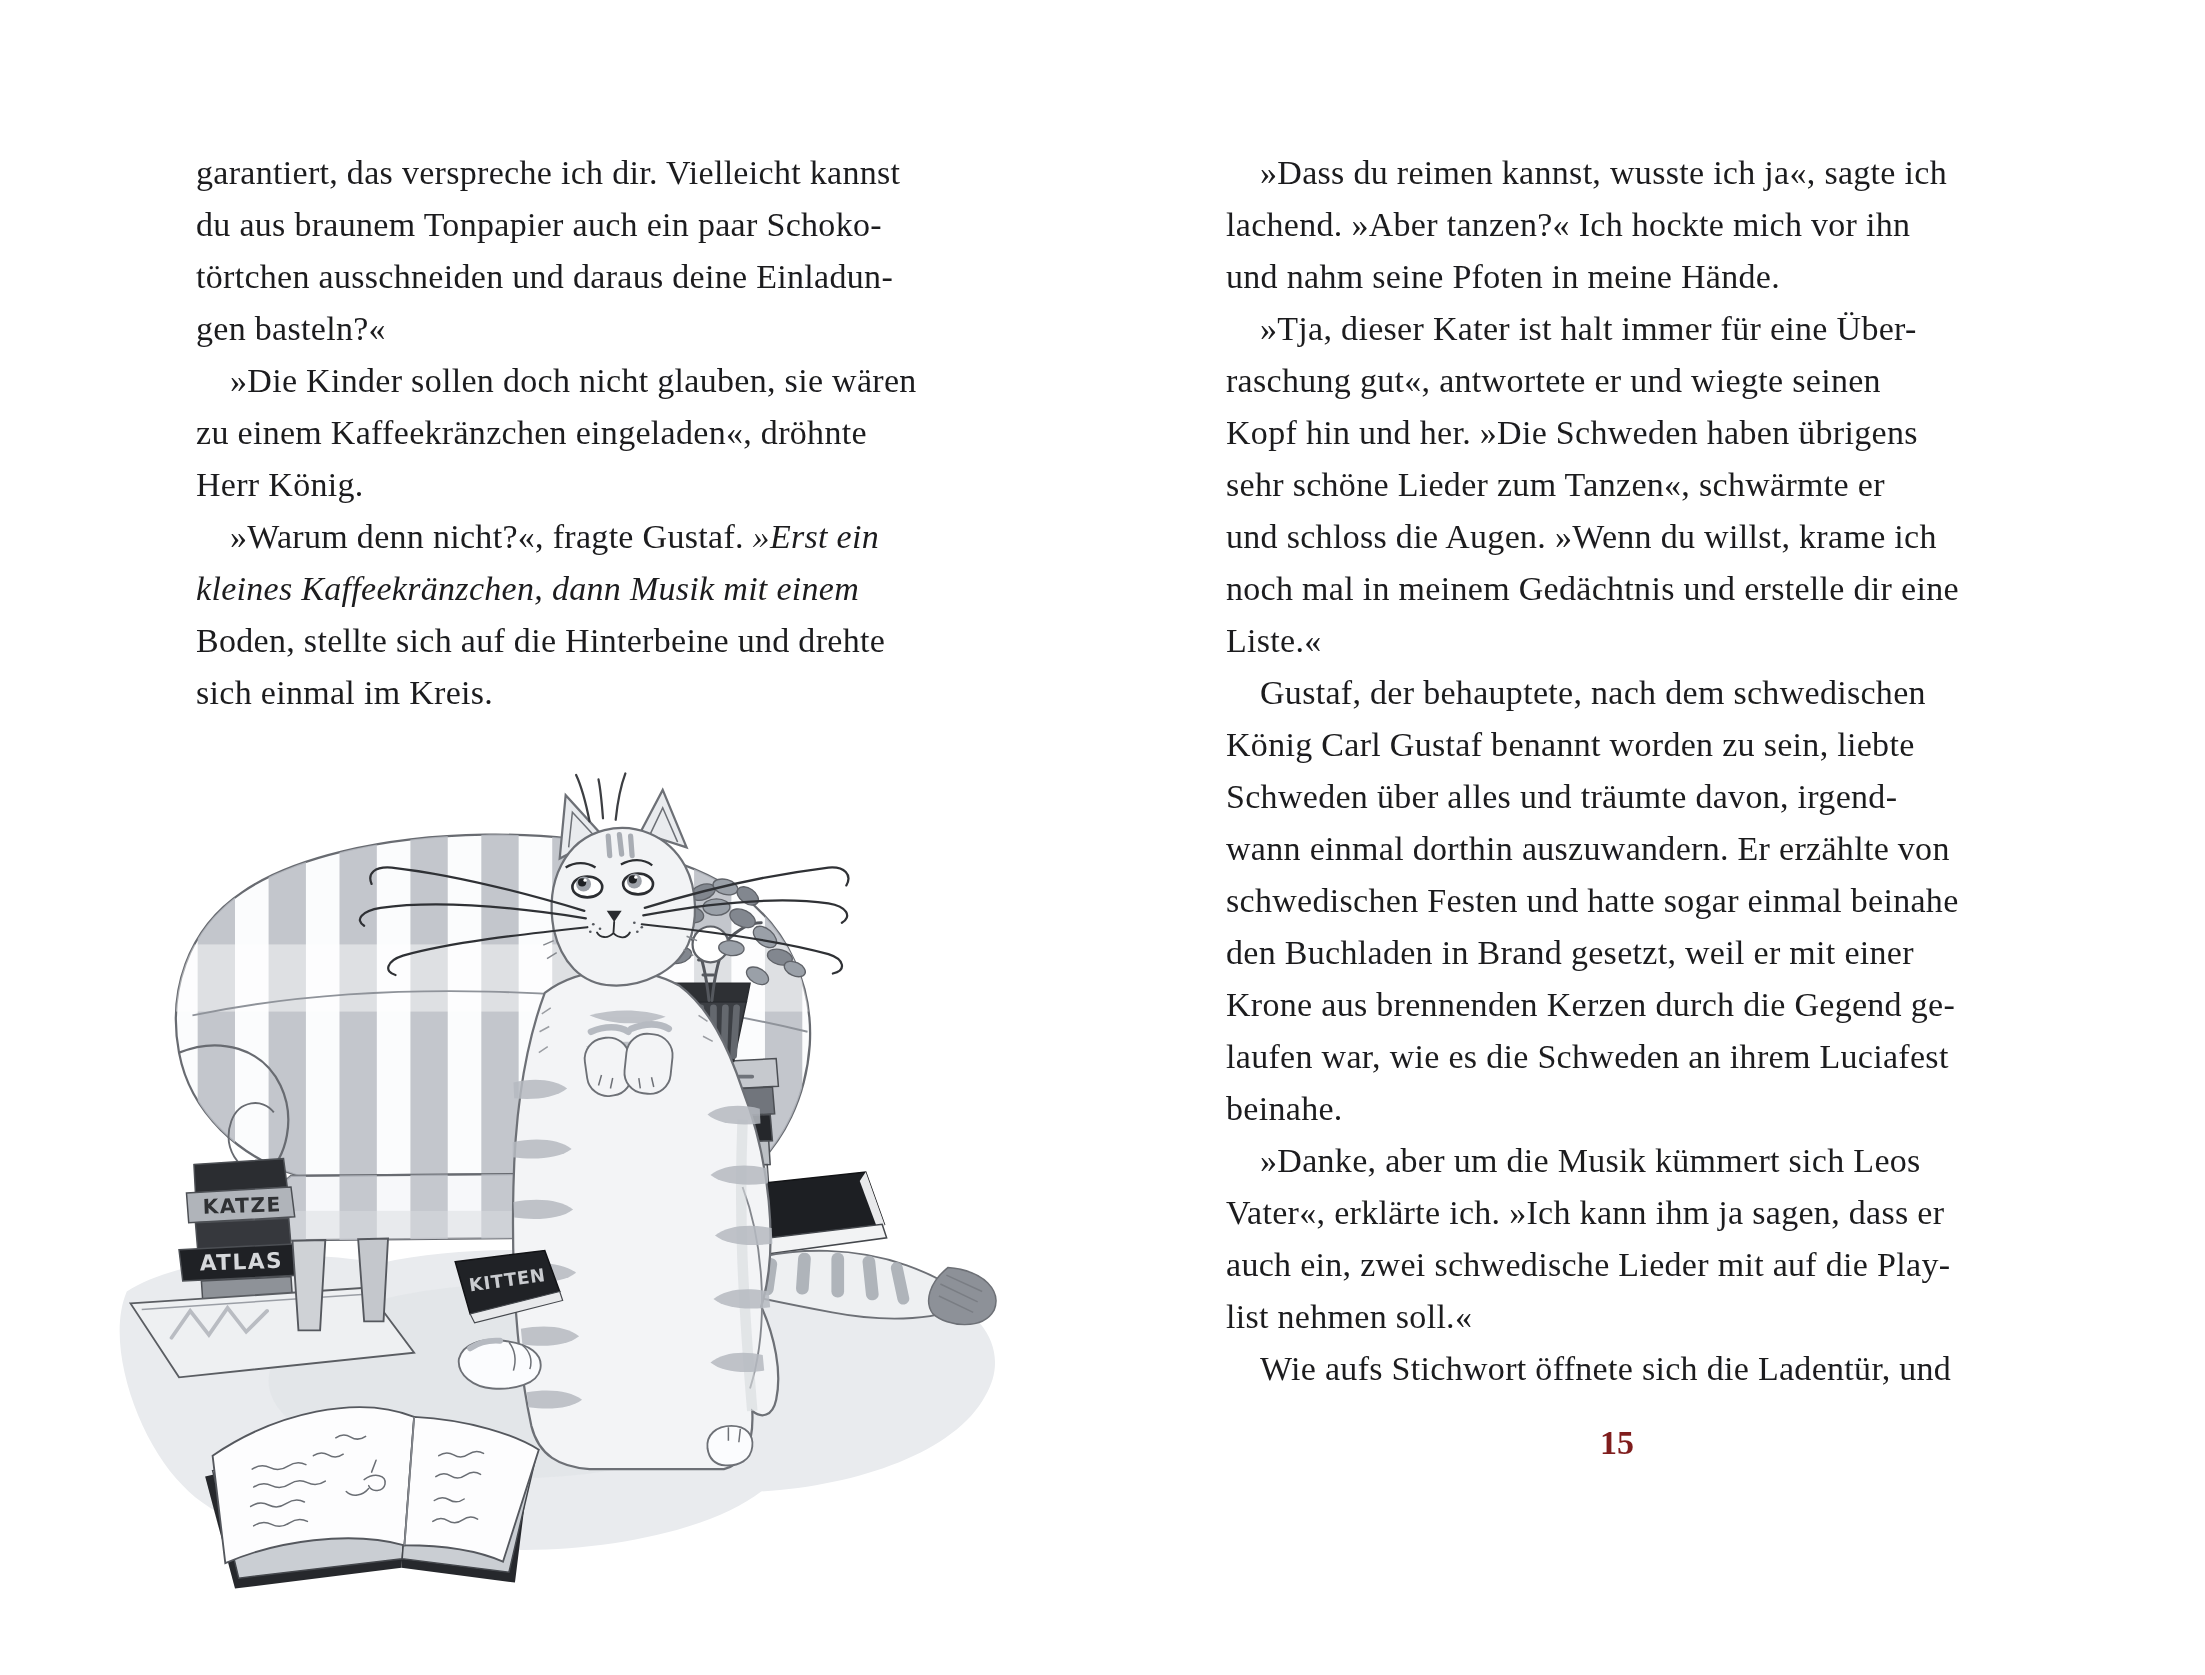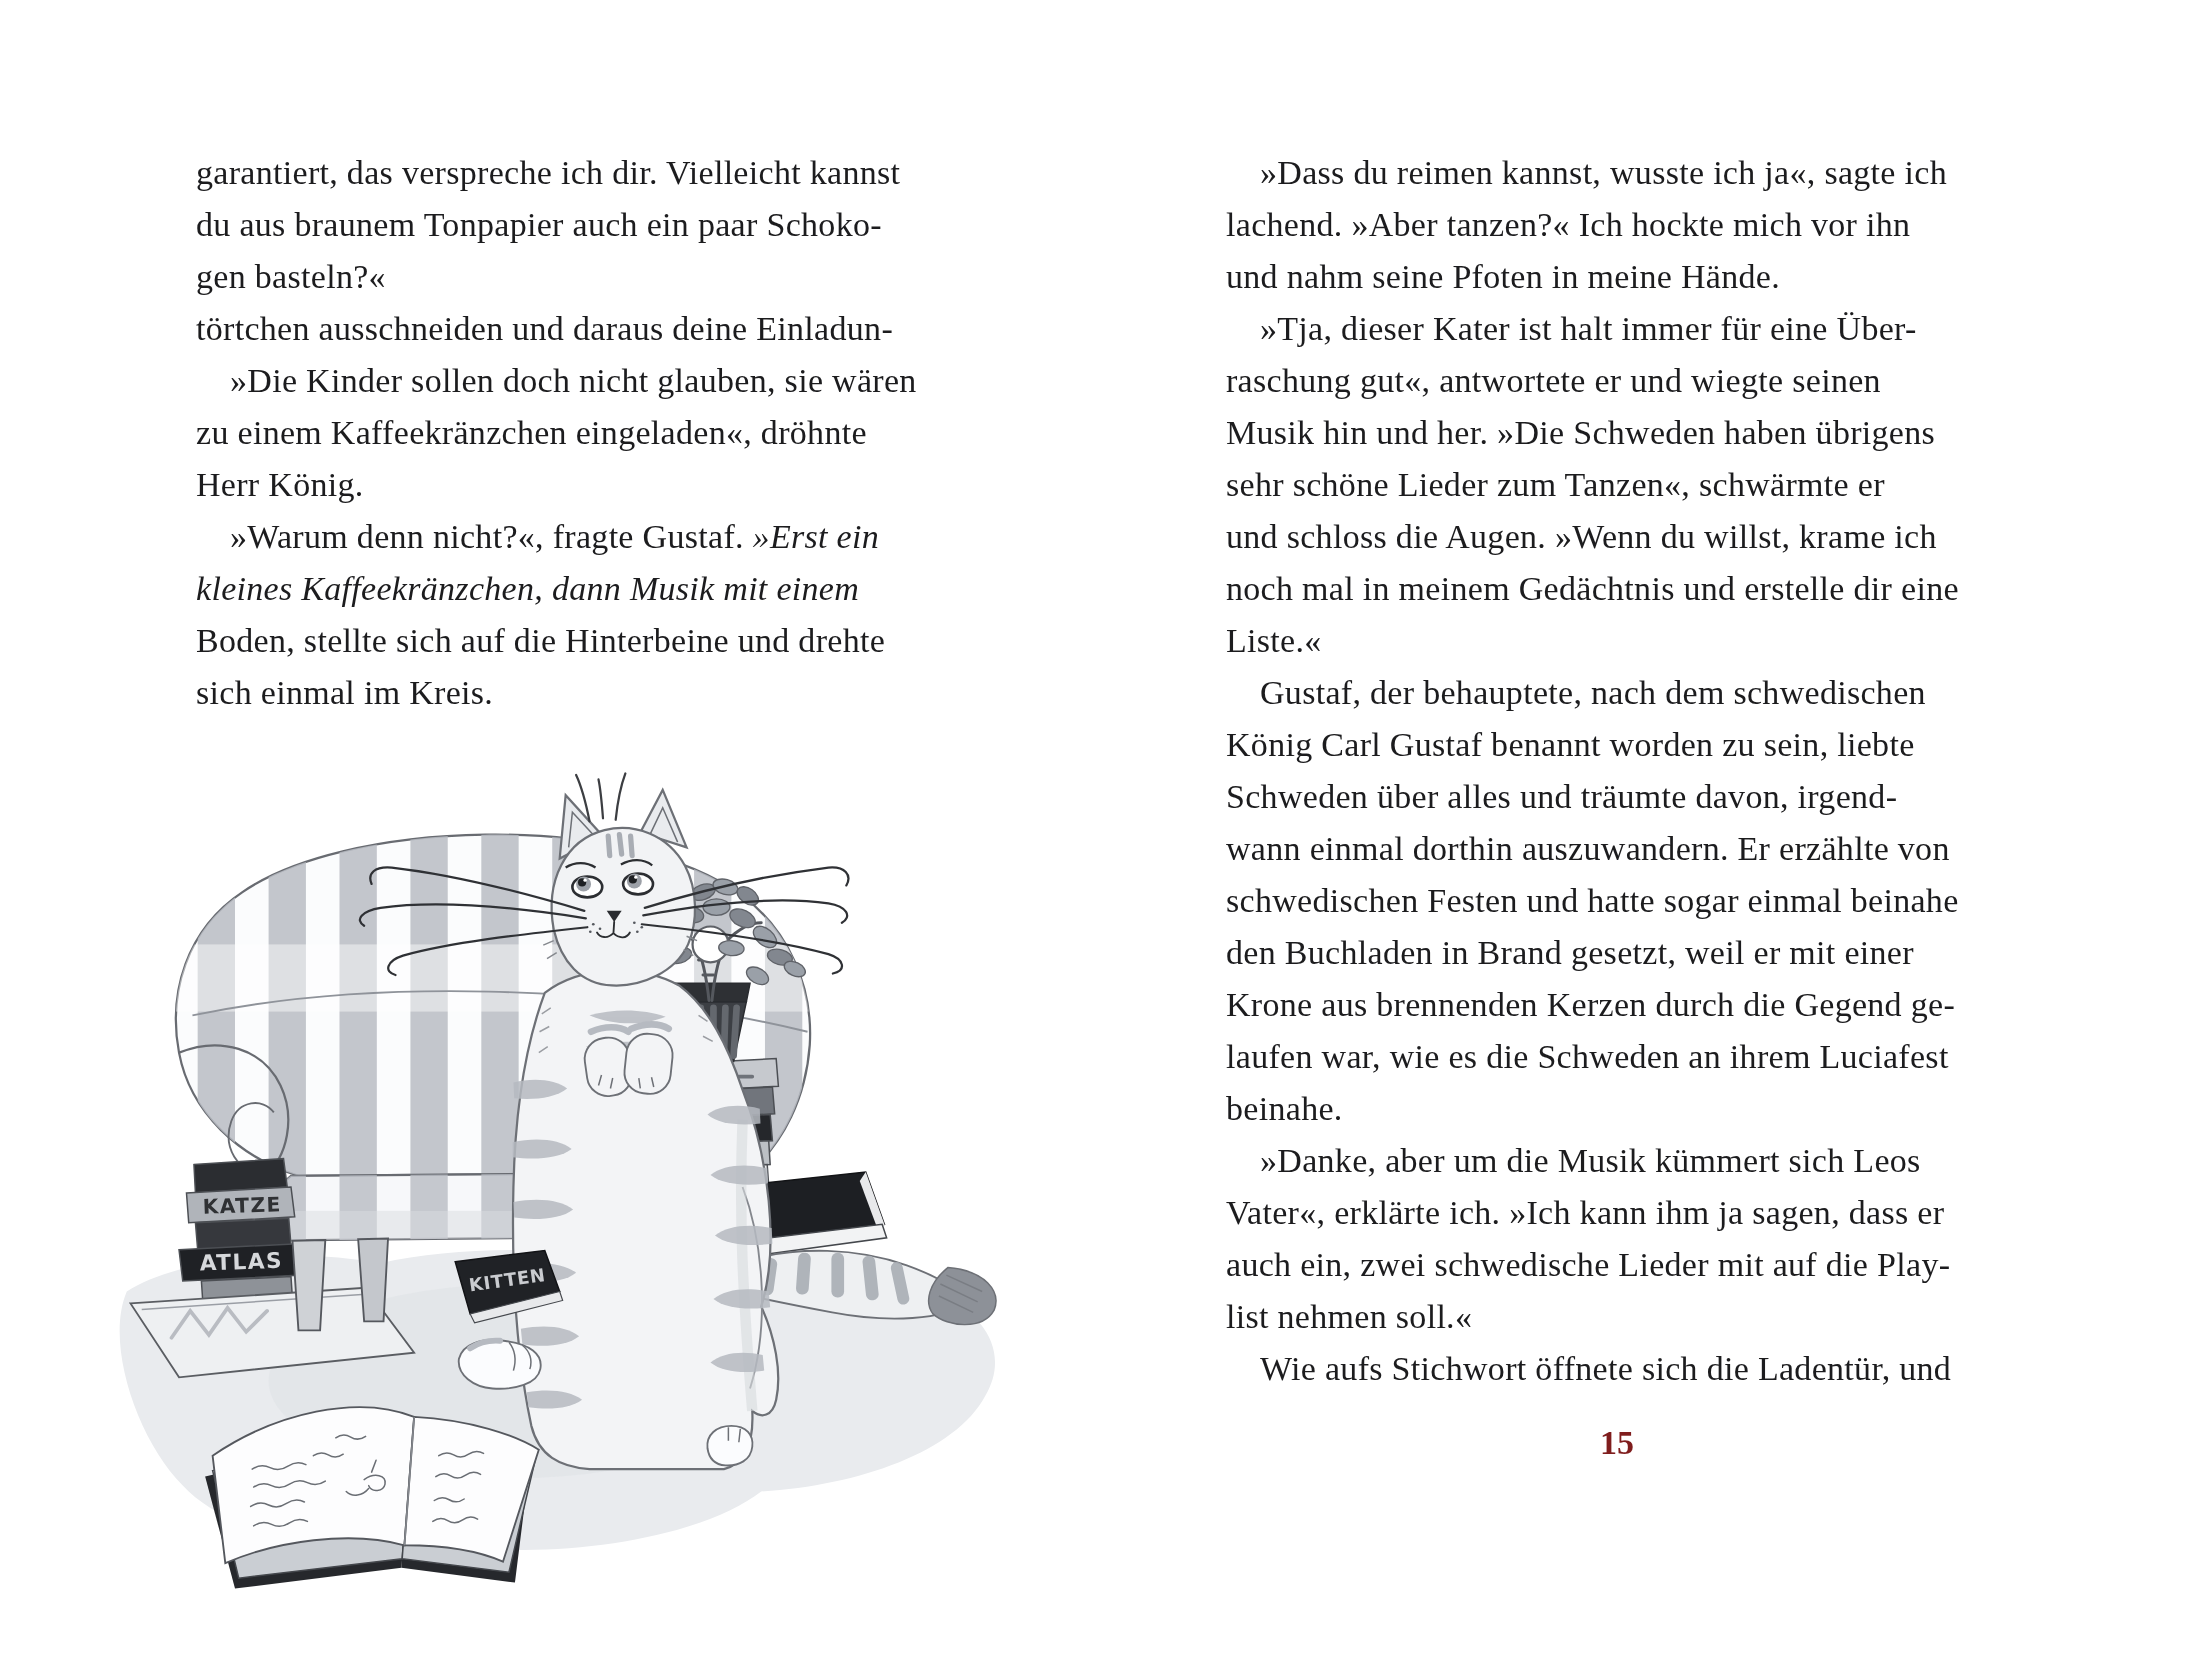--- a/index.html
+++ b/index.html
@@ -20,37 +20,37 @@
   svg text{font-family:"DejaVu Sans", sans-serif;font-weight:bold;}
 </style>
 </head>
 <body>
 
 <div class="spread">
 
   <div id="leftcol" class="textcol">
       <div class="line"><span>garantiert, das verspreche ich dir. Vielleicht kannst</span></div>
       <div class="line"><span>du aus braunem Tonpapier auch ein paar Schoko-</span></div>
+      <div class="line"><span>törtchen ausschneiden und daraus deine Einladun-</span></div>
       <div class="line"><span>gen basteln?«</span></div>
-      <div class="line"><span>törtchen ausschneiden und daraus deine Einladun-</span></div>
       <div class="line indent"><span>»Die Kinder sollen doch nicht glauben, sie wären</span></div>
       <div class="line"><span>zu einem Kaffeekränzchen eingeladen«, dröhnte</span></div>
       <div class="line"><span>Herr König.</span></div>
       <div class="line indent"><span>»Warum denn nicht?«, fragte Gustaf. </span><span class="it">»Erst ein</span></div>
       <div class="line"><span class="it">kleines Kaffeekränzchen, dann Musik mit einem</span></div>
       <div class="line"><span>Boden, stellte sich auf die Hinterbeine und drehte</span></div>
       <div class="line"><span>sich einmal im Kreis.</span></div>
     </div>
   <div id="rightcol" class="textcol">
       <div class="line indent"><span>»Dass du reimen kannst, wusste ich ja«, sagte ich</span></div>
       <div class="line"><span>lachend. »Aber tanzen?« Ich hockte mich vor ihn</span></div>
       <div class="line"><span>und nahm seine Pfoten in meine Hände.</span></div>
       <div class="line indent"><span>»Tja, dieser Kater ist halt immer für eine Über-</span></div>
       <div class="line"><span>raschung gut«, antwortete er und wiegte seinen</span></div>
-      <div class="line"><span>Musik hin und her. »Die Schweden haben übrigens</span></div>
+      <div class="line"><span>Kopf hin und her. »Die Schweden haben übrigens</span></div>
       <div class="line"><span>sehr schöne Lieder zum Tanzen«, schwärmte er</span></div>
       <div class="line"><span>und schloss die Augen. »Wenn du willst, krame ich</span></div>
       <div class="line"><span>noch mal in meinem Gedächtnis und erstelle dir eine</span></div>
       <div class="line"><span>Liste.«</span></div>
       <div class="line indent"><span>Gustaf, der behauptete, nach dem schwedischen</span></div>
       <div class="line"><span>König Carl Gustaf benannt worden zu sein, liebte</span></div>
       <div class="line"><span>Schweden über alles und träumte davon, irgend-</span></div>
       <div class="line"><span>wann einmal dorthin auszuwandern. Er erzählte von</span></div>
       <div class="line"><span>schwedischen Festen und hatte sogar einmal beinahe</span></div>
       <div class="line"><span>den Buchladen in Brand gesetzt, weil er mit einer</span></div>

